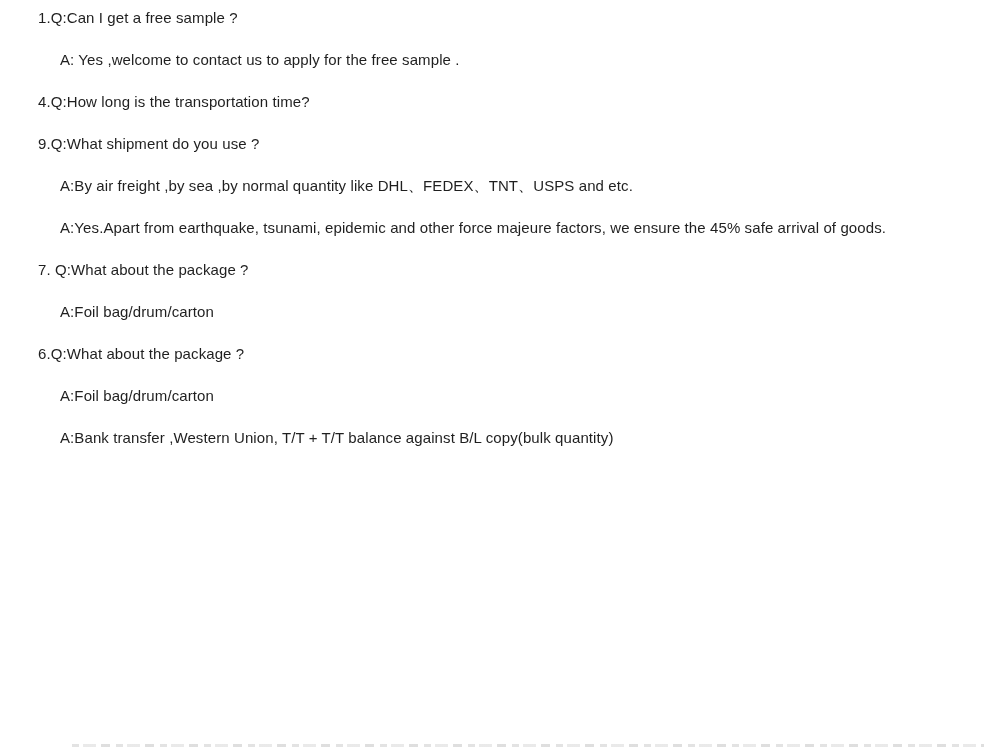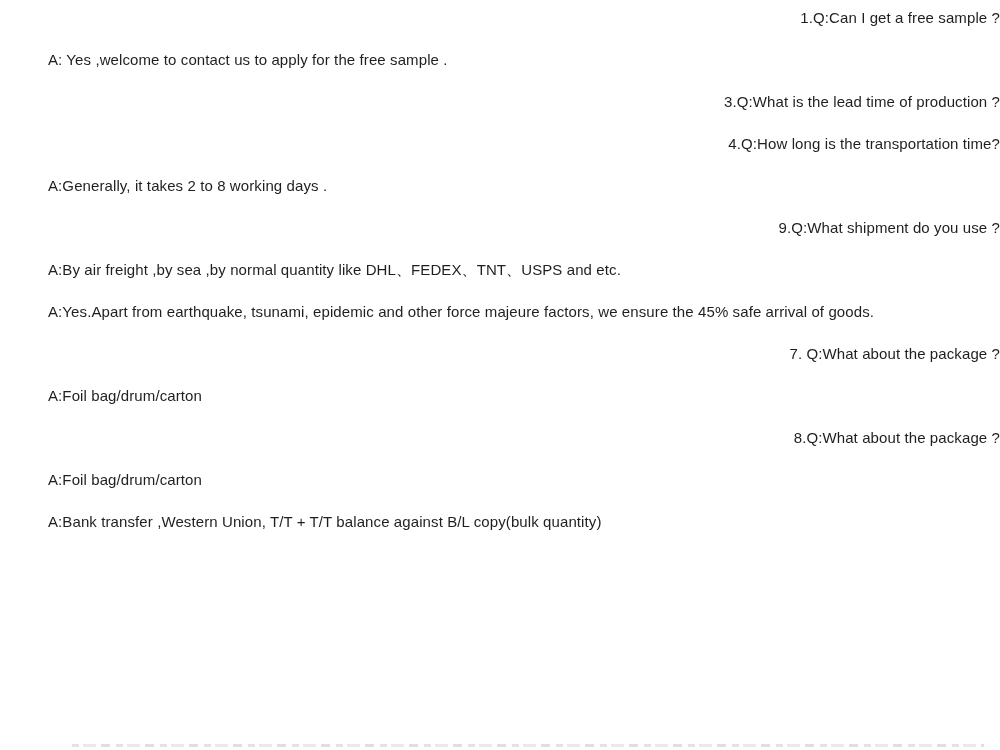--- a/index.html
+++ b/index.html
@@ -20,24 +20,24 @@
   }
   .line {
     height: 42px;
     line-height: 20px;
     font-size: 15px;
     white-space: pre;
     letter-spacing: 0.1px;
   }
   .q {
     padding-left: 38px;
-    text-align: right;
   }
   .a {
     padding-left: 48px;
+    margin-left: 12px;
   }
   .clipped-line {
     position: absolute;
     top: 744px;
     left: 72px;
     width: 912px;
     height: 3px;
     background: repeating-linear-gradient(
       90deg,
       #dedede 0px, #dedede 7px,
@@ -51,32 +51,30 @@
   }
 </style>
 </head>
 <body>
 
 <div class="faq">
   <div class="line q">1.Q:Can I get a free sample ?</div>
   <div class="line a">A: Yes ,welcome to contact us to apply for the free sample .</div>
 
 
-  <div class="line q">3.Q:What is the lead time of production ?</div>
 
   <div class="line q">4.Q:How long is the transportation time?</div>
-  <div class="line a">A:Generally, it takes 2 to 8 working days .</div>
 
   <div class="line q">9.Q:What shipment do you use ?</div>
   <div class="line a">A:By air freight ,by sea ,by normal quantity like DHL、FEDEX、TNT、USPS and etc.</div>
 
   <div class="line a">A:Yes.Apart from earthquake, tsunami, epidemic and other force majeure factors, we ensure the 45% safe arrival of goods.</div>
 
   <div class="line q">7. Q:What about the package ?</div>
   <div class="line a">A:Foil bag/drum/carton</div>
 
-  <div class="line q">8.Q:What about the package ?</div>
+  <div class="line q">6.Q:What about the package ?</div>
   <div class="line a">A:Foil bag/drum/carton</div>
 
   <div class="line a">A:Bank transfer ,Western Union, T/T + T/T balance against B/L copy(bulk quantity)</div>
 </div>
 
 <div class="clipped-line"></div>
 
 </body></html>

